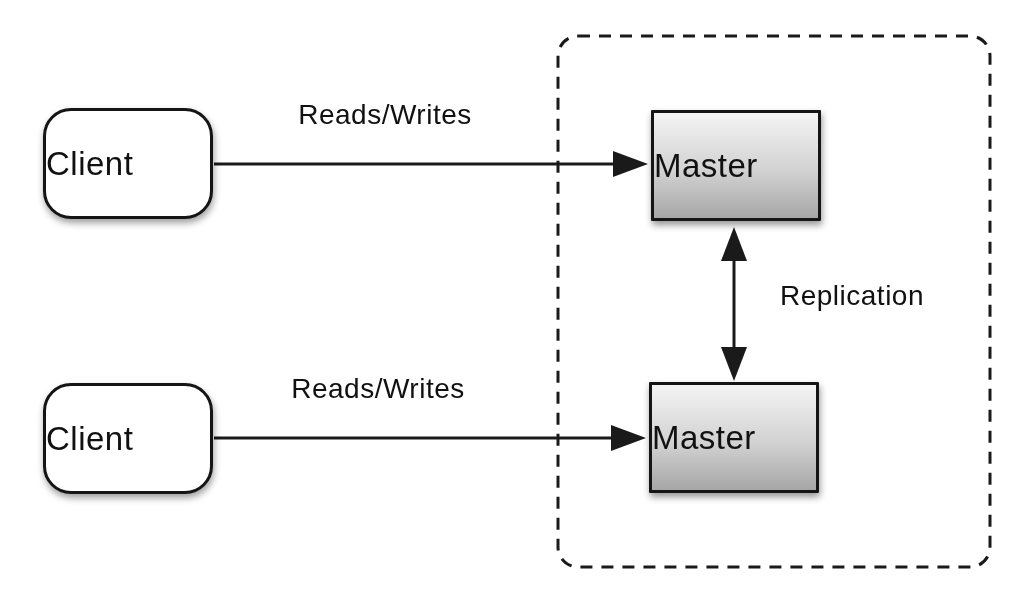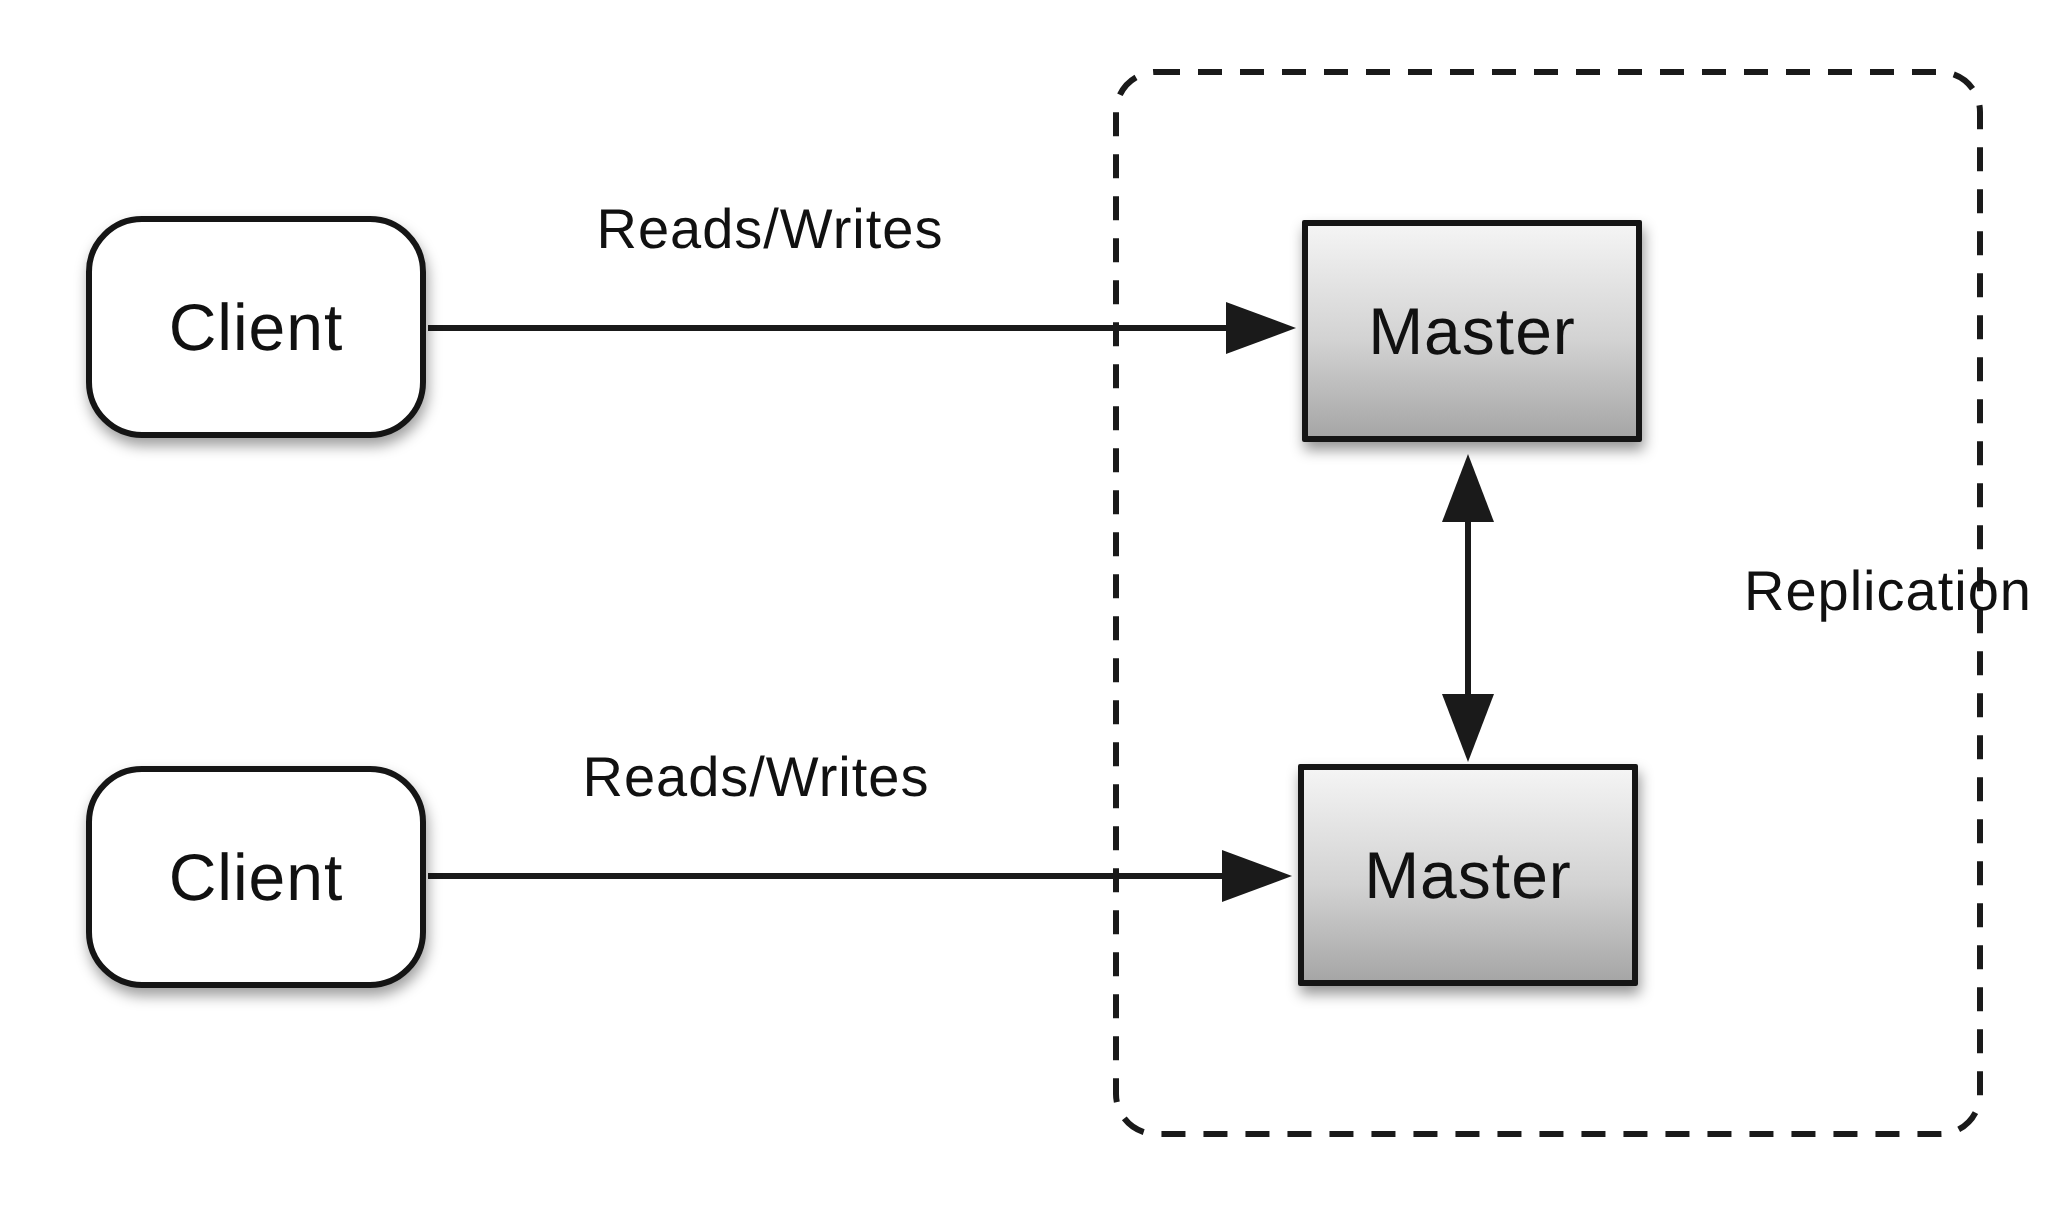--- a/index.html
+++ b/index.html
@@ -35,21 +35,21 @@
     fill: none;
   }
   .arrowhead {
     fill: #1a1a1a;
     stroke: none;
   }
   .node {
     position: absolute;
     display: flex;
     align-items: center;
-    justify-content: center;
+    justify-content: flex-start;
     box-sizing: border-box;
     border: 3px solid #151515;
   }
   .node-client {
     width: 170px;
     height: 111px;
     background: #ffffff;
     border-radius: 28px;
     box-shadow: 1px 4px 7px rgba(0,0,0,0.38);
   }
@@ -113,15 +113,15 @@
   </div>
 
   <div class="node node-master" style="left:649px; top:382px;">
     <span class="node-label">Master</span>
   </div>
 
   <div class="edge-label" style="left:240px; top:100px; width:290px;">Reads/Writes</div>
 
   <div class="edge-label" style="left:233px; top:374px; width:290px;">Reads/Writes</div>
 
-  <div class="edge-label" style="left:800px; top:281px; width:216px;text-align:right;">Replication</div>
+  <div class="edge-label" style="left:744px; top:281px; width:216px;">Replication</div>
 
 </div>
 
 </body></html>

